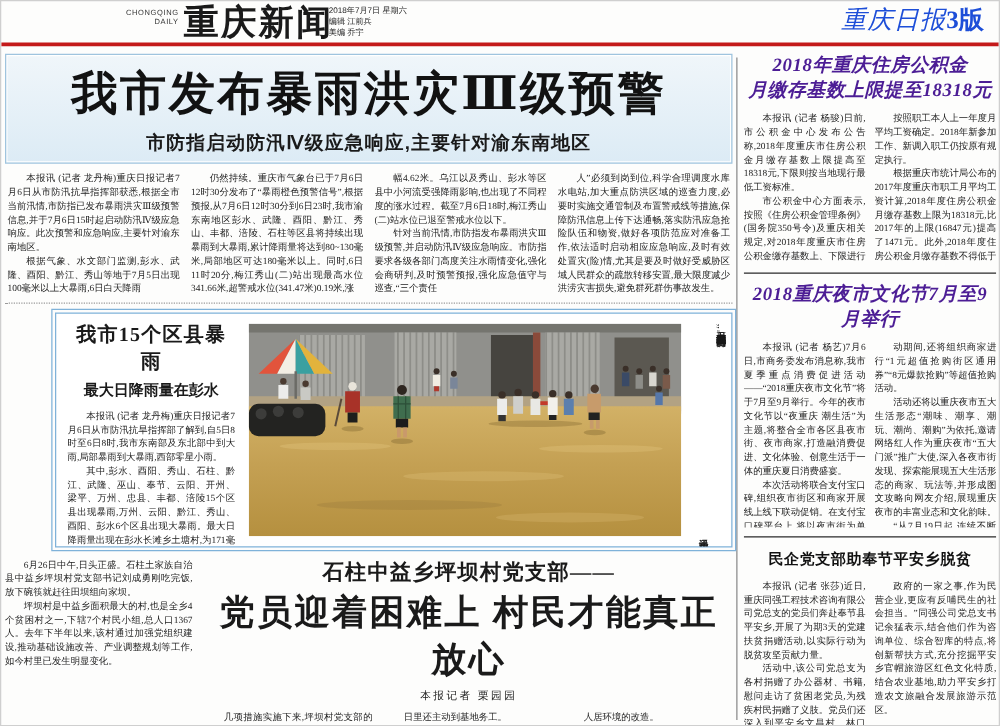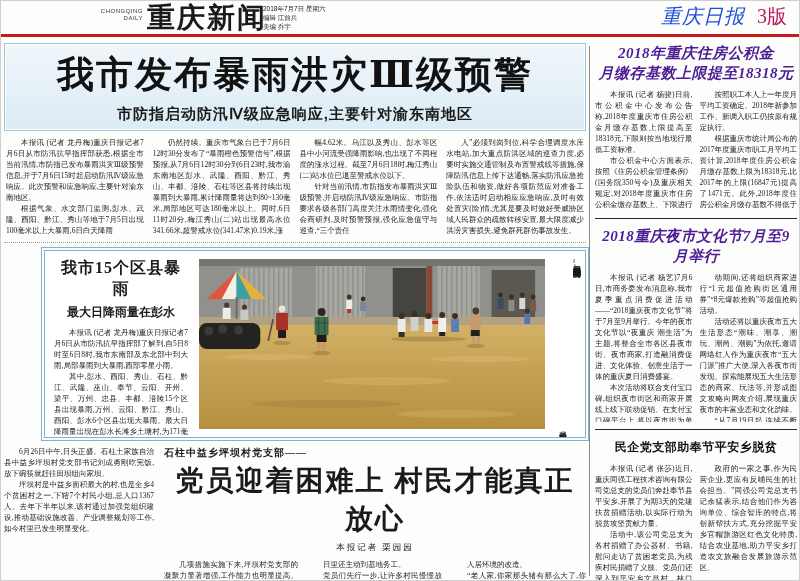--- a/index.html
+++ b/index.html
@@ -11,21 +11,21 @@
   }
   
   .masthead { position:absolute; top:0; left:0; right:0; height:33px; }
   .m-en { position:absolute; left:96px; top:7px; width:46px; font-size:6px; line-height:7px;
           text-align:right; letter-spacing:.5px; color:#333; font-family:"Liberation Sans",sans-serif; }
   .m-title { position:absolute; left:146px; top:-2px; font-size:28px; font-weight:900; letter-spacing:2px; }
   .m-meta { position:absolute; left:262px; top:3px; font-size:6.5px; line-height:9px; color:#222;
             font-family:"Liberation Sans",sans-serif; }
   .m-right { position:absolute; right:12px; top:3px; font-size:20px; line-height:24px; white-space:nowrap; }
   .m-paper { color:#1d4ed8; font-weight:normal; font-style:italic; letter-spacing:1px; }
-  .m-page { color:#be185d; font-weight:400; margin-left:12px; }
+  .m-page { color:#1d4ed8; font-weight:700; margin-left:0; }
   .red-rule { position:absolute; top:33px; left:0; right:0; height:3px; background:#c41a1a; }
   
   .main-area { position:absolute; left:3px; top:42px; width:582px; }
   .v-divider { position:absolute; left:588px; top:45px; bottom:4px; width:1px; background:#8a8a8a; }
   .sidebar { position:absolute; left:594px; top:42px; width:202px; height:539px; overflow:hidden; }
   
   .head-block { height:88px; background:linear-gradient(#f0f6fa,#dcebf5);
     border:1px solid #9fc4de; box-shadow:0 0 0 1px #fff inset;
     display:flex; flex-direction:column; align-items:center; justify-content:center; }
   .head-block h1 { font-size:37px; font-weight:900; letter-spacing:2px; color:#121212; }
@@ -45,21 +45,21 @@
                font-family:"Liberation Sans",sans-serif; }
   .photo-wrap { flex:1; padding:8px 4px 8px 2px; }
   .photo-wrap svg { width:100%; height:100%; display:block; }
   .photo-caption { width:36px; padding:8px 2px; writing-mode:vertical-rl; font-size:8px;
                    line-height:14px; overflow:hidden; }
   .cap-credit { text-align:end; }
   
   .bottom { display:flex; margin-top:8px; height:140px; overflow:hidden; }
   .bottom-left { width:150px; overflow:hidden; }
   .bottom-main { flex:1; padding-left:10px; overflow:hidden; }
-  .kicker { font-size:10px; font-weight:bold; letter-spacing:1px; }
+  .kicker { font-size:17px; font-weight:bold; letter-spacing:1px;text-align:center; }
   .party-headline { font-size:28px; font-weight:900; text-align:center; letter-spacing:2px; margin-top:2px; }
   .byline { font-size:8.5px; text-align:center; margin:4px 0 5px; letter-spacing:2px; }
   .party-cols { display:flex; gap:10px; overflow:hidden; }
   .party-cols > div { flex:1; overflow:hidden; }
   
   .sb-article { overflow:hidden; }
   .sb-title { text-align:center; font-weight:900; font-size:15px; line-height:20px; letter-spacing:.5px; }
   .sb-title.red { color:#4c1d95;font-style:italic; }
   .sb-title.black { color:#111; font-size:12px; }
   .sb-cols { display:flex; gap:7px; margin-top:6px; overflow:hidden; }

